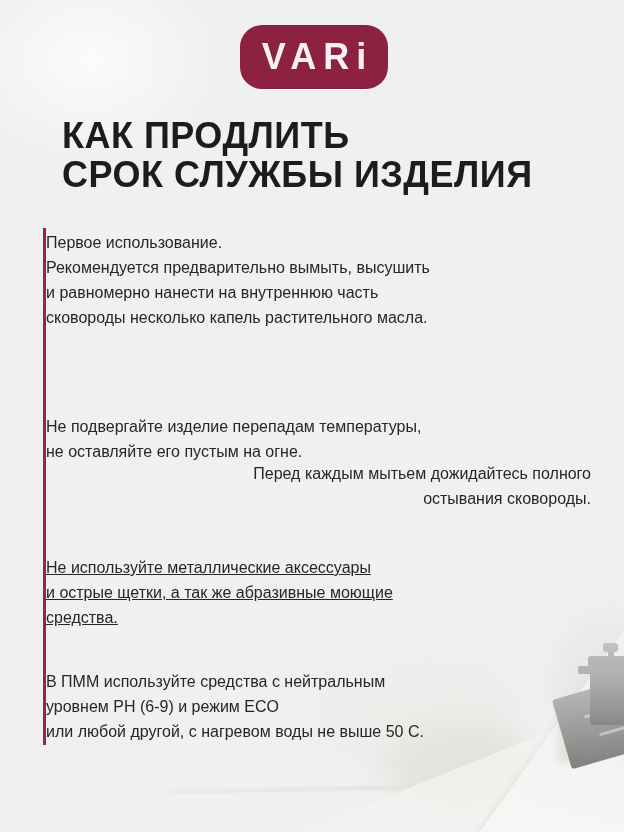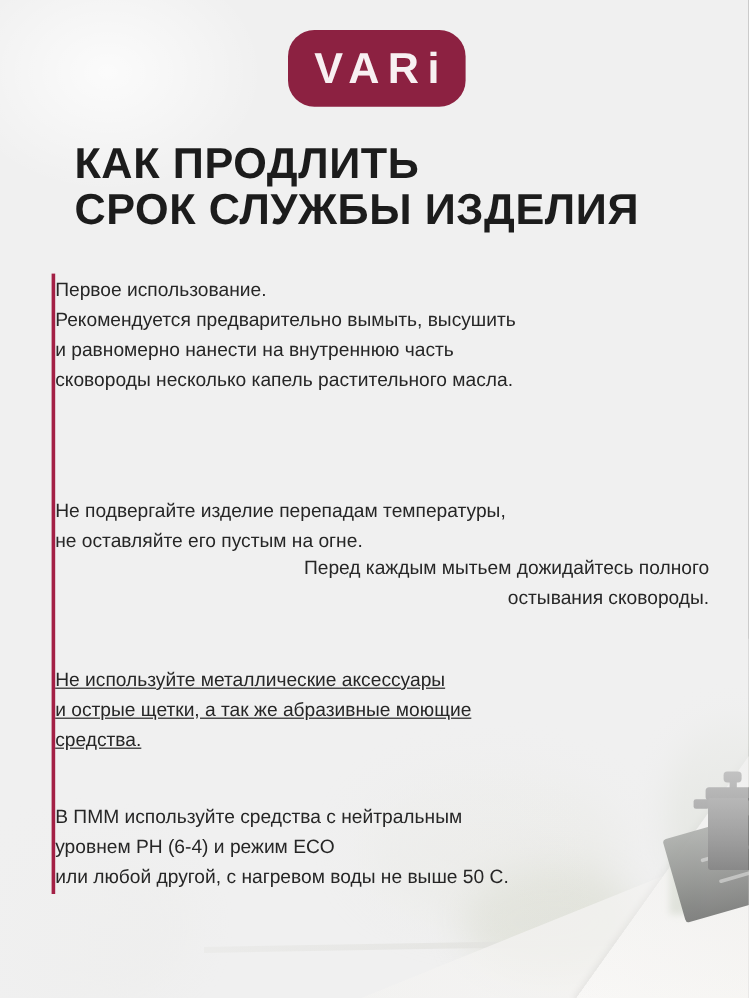--- a/index.html
+++ b/index.html
@@ -149,17 +149,17 @@
 и равномерно нанести на внутреннюю часть
 сковороды несколько капель растительного масла.</p>
     <p class="tip tip-2">Не подвергайте изделие перепадам температуры,
 не оставляйте его пустым на огне.</p>
     <p class="tip tip-3">Перед каждым мытьем дожидайтесь полного
 остывания сковороды.</p>
     <p class="tip tip-4">Не используйте металлические аксессуары
 и острые щетки, а так же абразивные моющие
 средства.</p>
     <p class="tip tip-5">В ПММ используйте средства с нейтральным
-уровнем PH (6-4) и режим ECO
+уровнем PH (6-9) и режим ECO
 или любой другой, с нагревом воды не выше 50 С.</p>
   </div>
 
 </div>
 
 </body></html>

